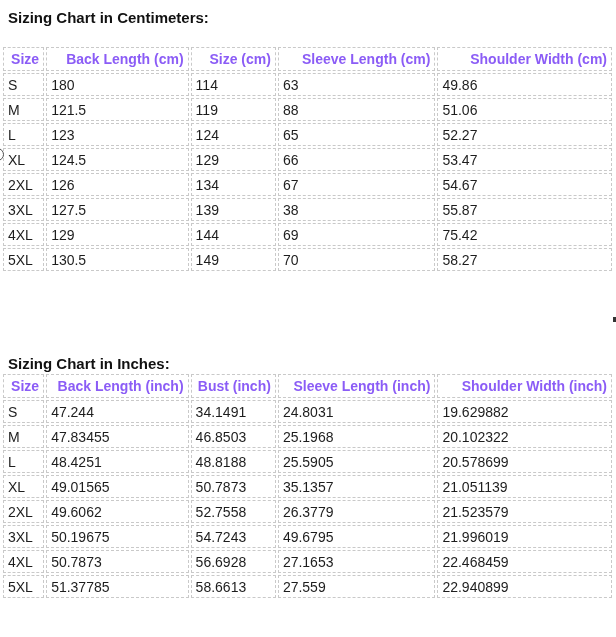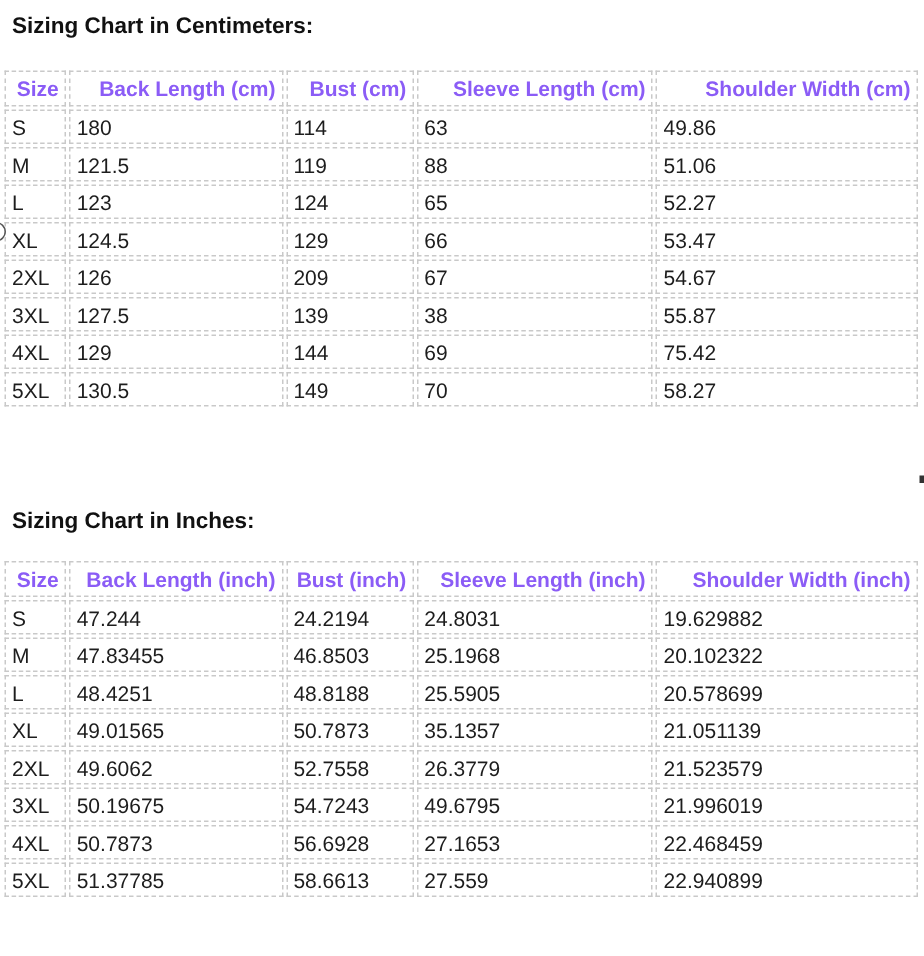--- a/index.html
+++ b/index.html
@@ -20,21 +20,21 @@
   .chart-title{
     position:absolute;
     left:8px;
     margin:0;
     font-size:15px;
     line-height:20px;
     font-weight:bold;
     color:#111;
   }
   #title-cm{top:8px;}
-  #title-inch{top:338px;}
+  #title-inch{top:354px;}
   table.sizing-table{
     position:absolute;
     left:1px;
     table-layout:fixed;
     width:613px;
     border-collapse:separate;
     border-spacing:2px;
     font-size:14px;
   }
   #table-cm{top:45px;}
@@ -91,21 +91,21 @@
     <col class="c-size">
       <col class="c-back">
       <col class="c-bust">
       <col class="c-sleeve">
       <col class="c-shoulder">
   </colgroup>
   <thead>
       <tr>
         <th>Size</th>
         <th>Back Length (cm)</th>
-        <th>Bust (cm)</th>
+        <th>Size (cm)</th>
         <th>Sleeve Length (cm)</th>
         <th>Shoulder Width (cm)</th>
       </tr>
     </thead>
   <tbody>
       <tr>
         <td>S</td>
         <td>180</td>
         <td>114</td>
         <td>63</td>
@@ -128,21 +128,21 @@
       <tr>
         <td>XL</td>
         <td>124.5</td>
         <td>129</td>
         <td>66</td>
         <td>53.47</td>
       </tr>
       <tr>
         <td>2XL</td>
         <td>126</td>
-        <td>209</td>
+        <td>134</td>
         <td>67</td>
         <td>54.67</td>
       </tr>
       <tr>
         <td>3XL</td>
         <td>127.5</td>
         <td>139</td>
         <td>38</td>
         <td>55.87</td>
       </tr>
@@ -179,21 +179,21 @@
         <th>Back Length (inch)</th>
         <th>Bust (inch)</th>
         <th>Sleeve Length (inch)</th>
         <th>Shoulder Width (inch)</th>
       </tr>
     </thead>
   <tbody>
       <tr>
         <td>S</td>
         <td>47.244</td>
-        <td>24.2194</td>
+        <td>34.1491</td>
         <td>24.8031</td>
         <td>19.629882</td>
       </tr>
       <tr>
         <td>M</td>
         <td>47.83455</td>
         <td>46.8503</td>
         <td>25.1968</td>
         <td>20.102322</td>
       </tr>

